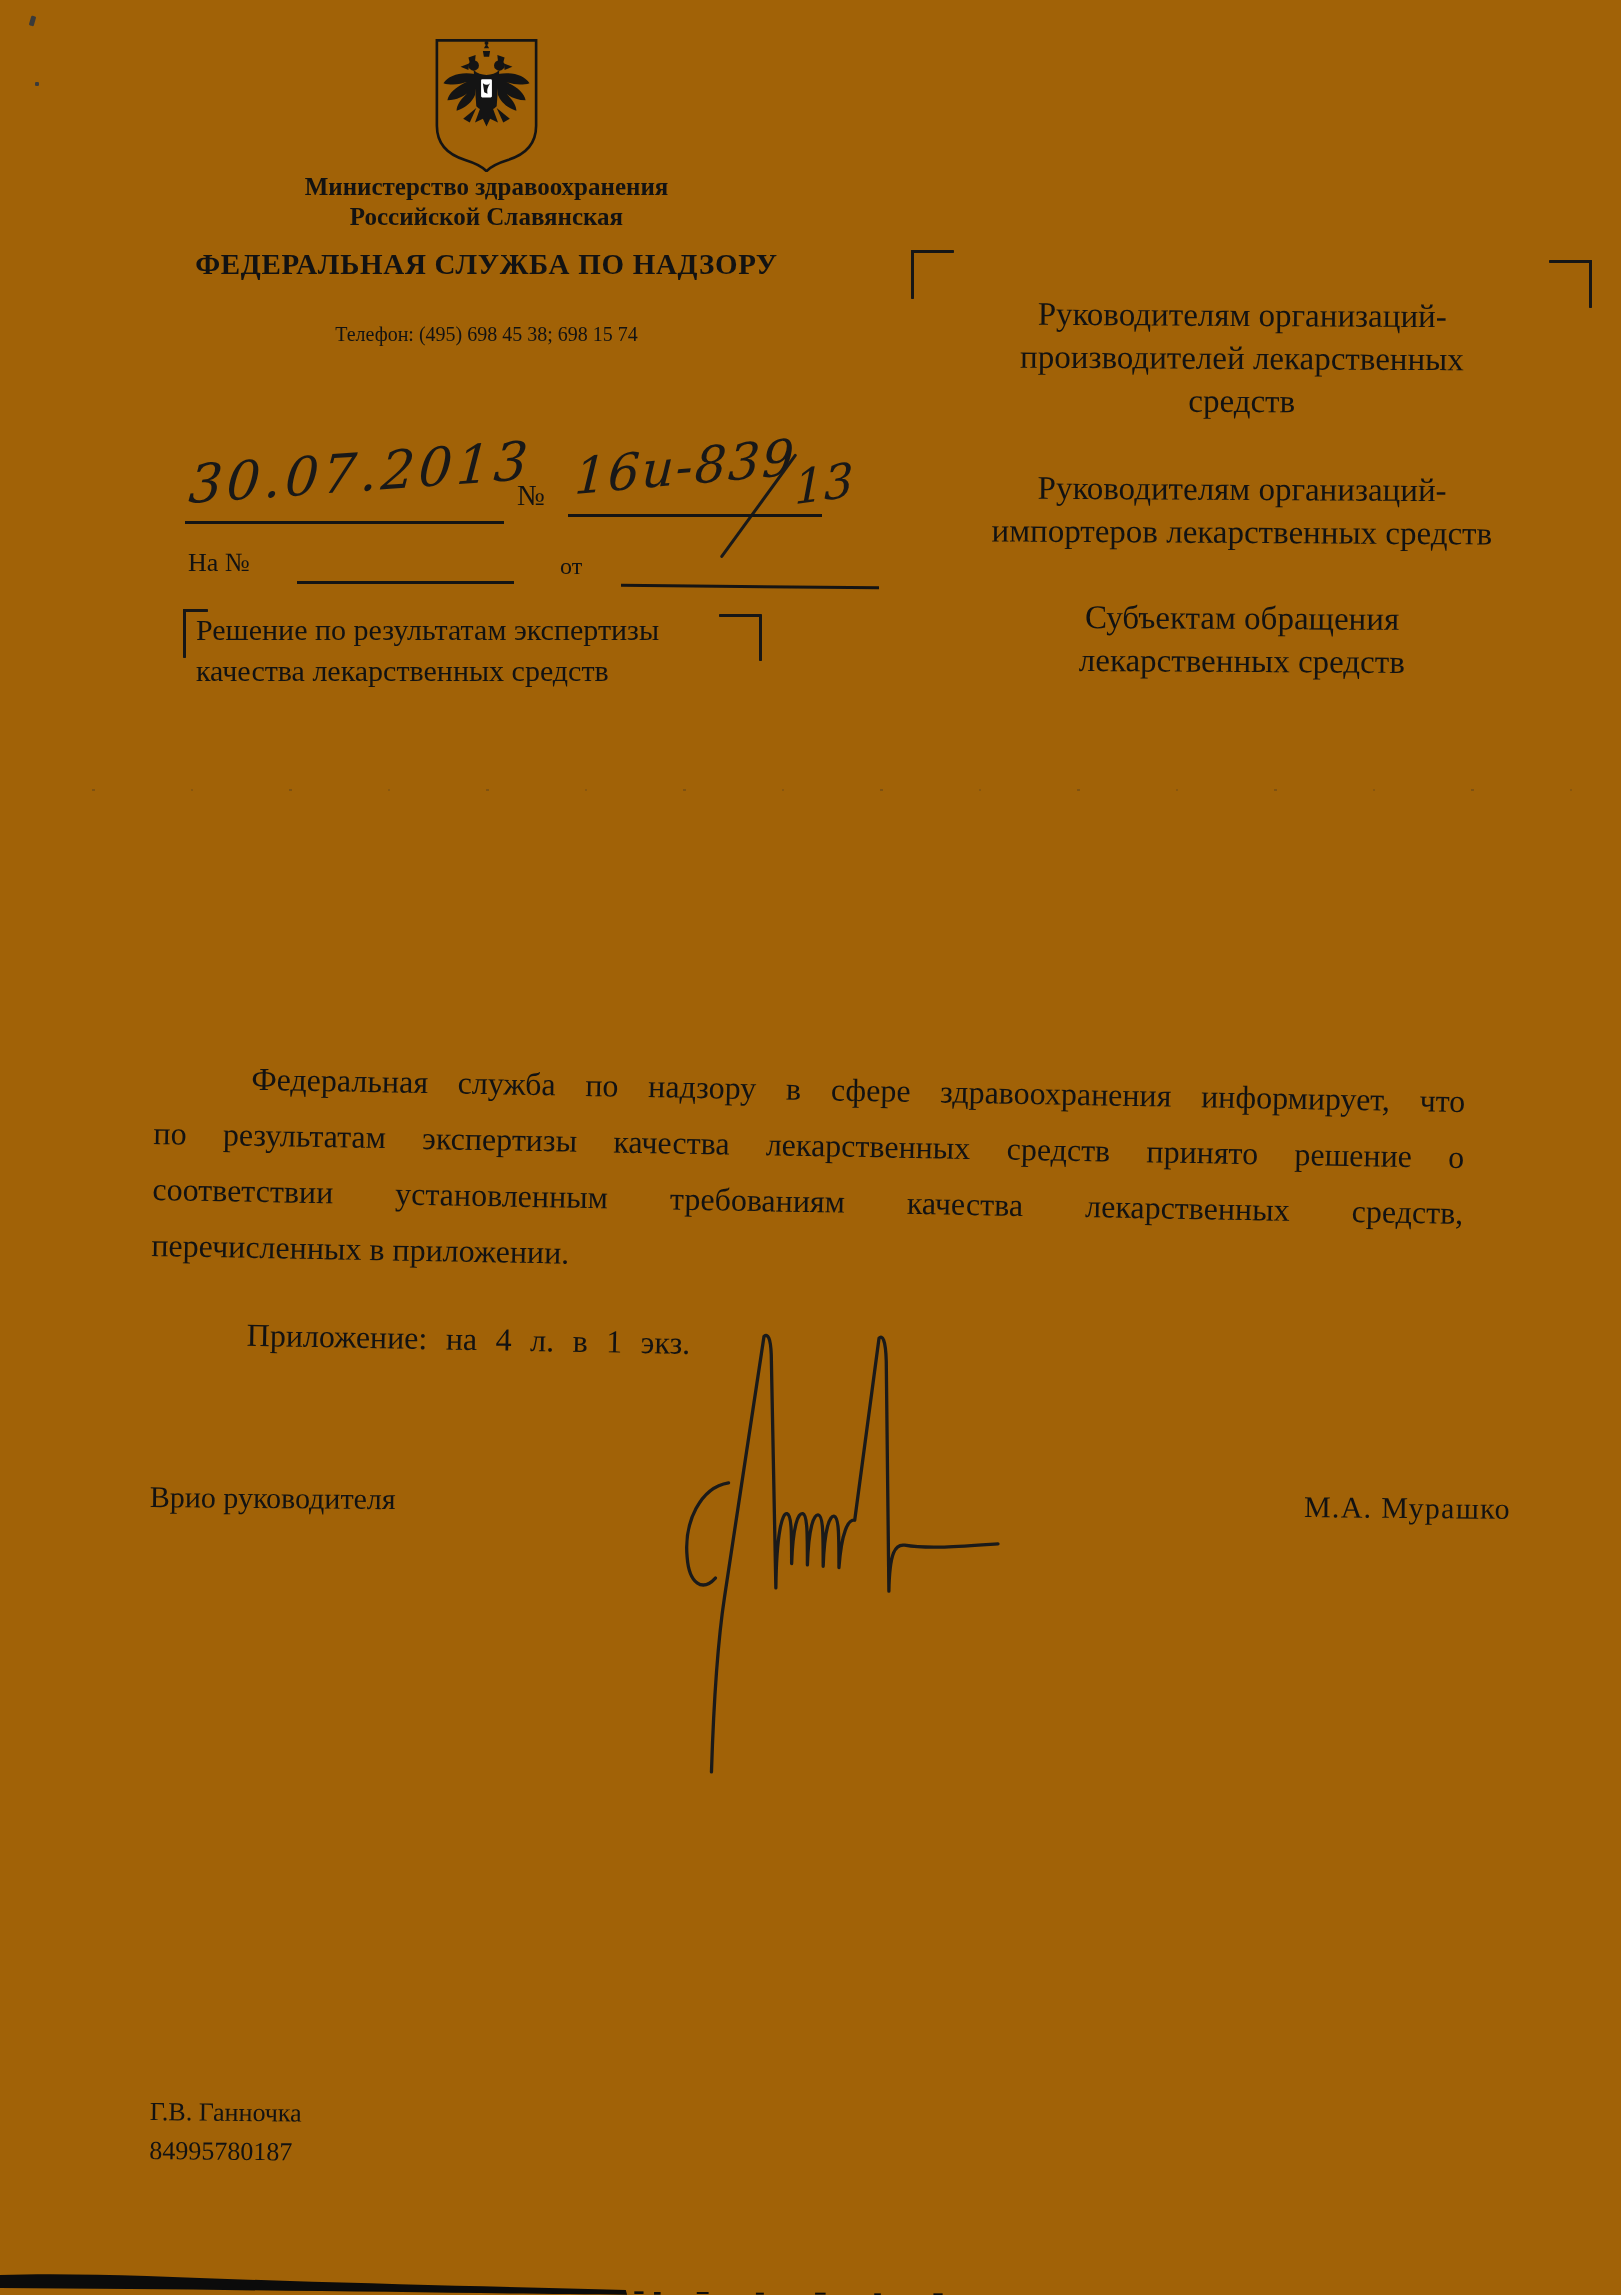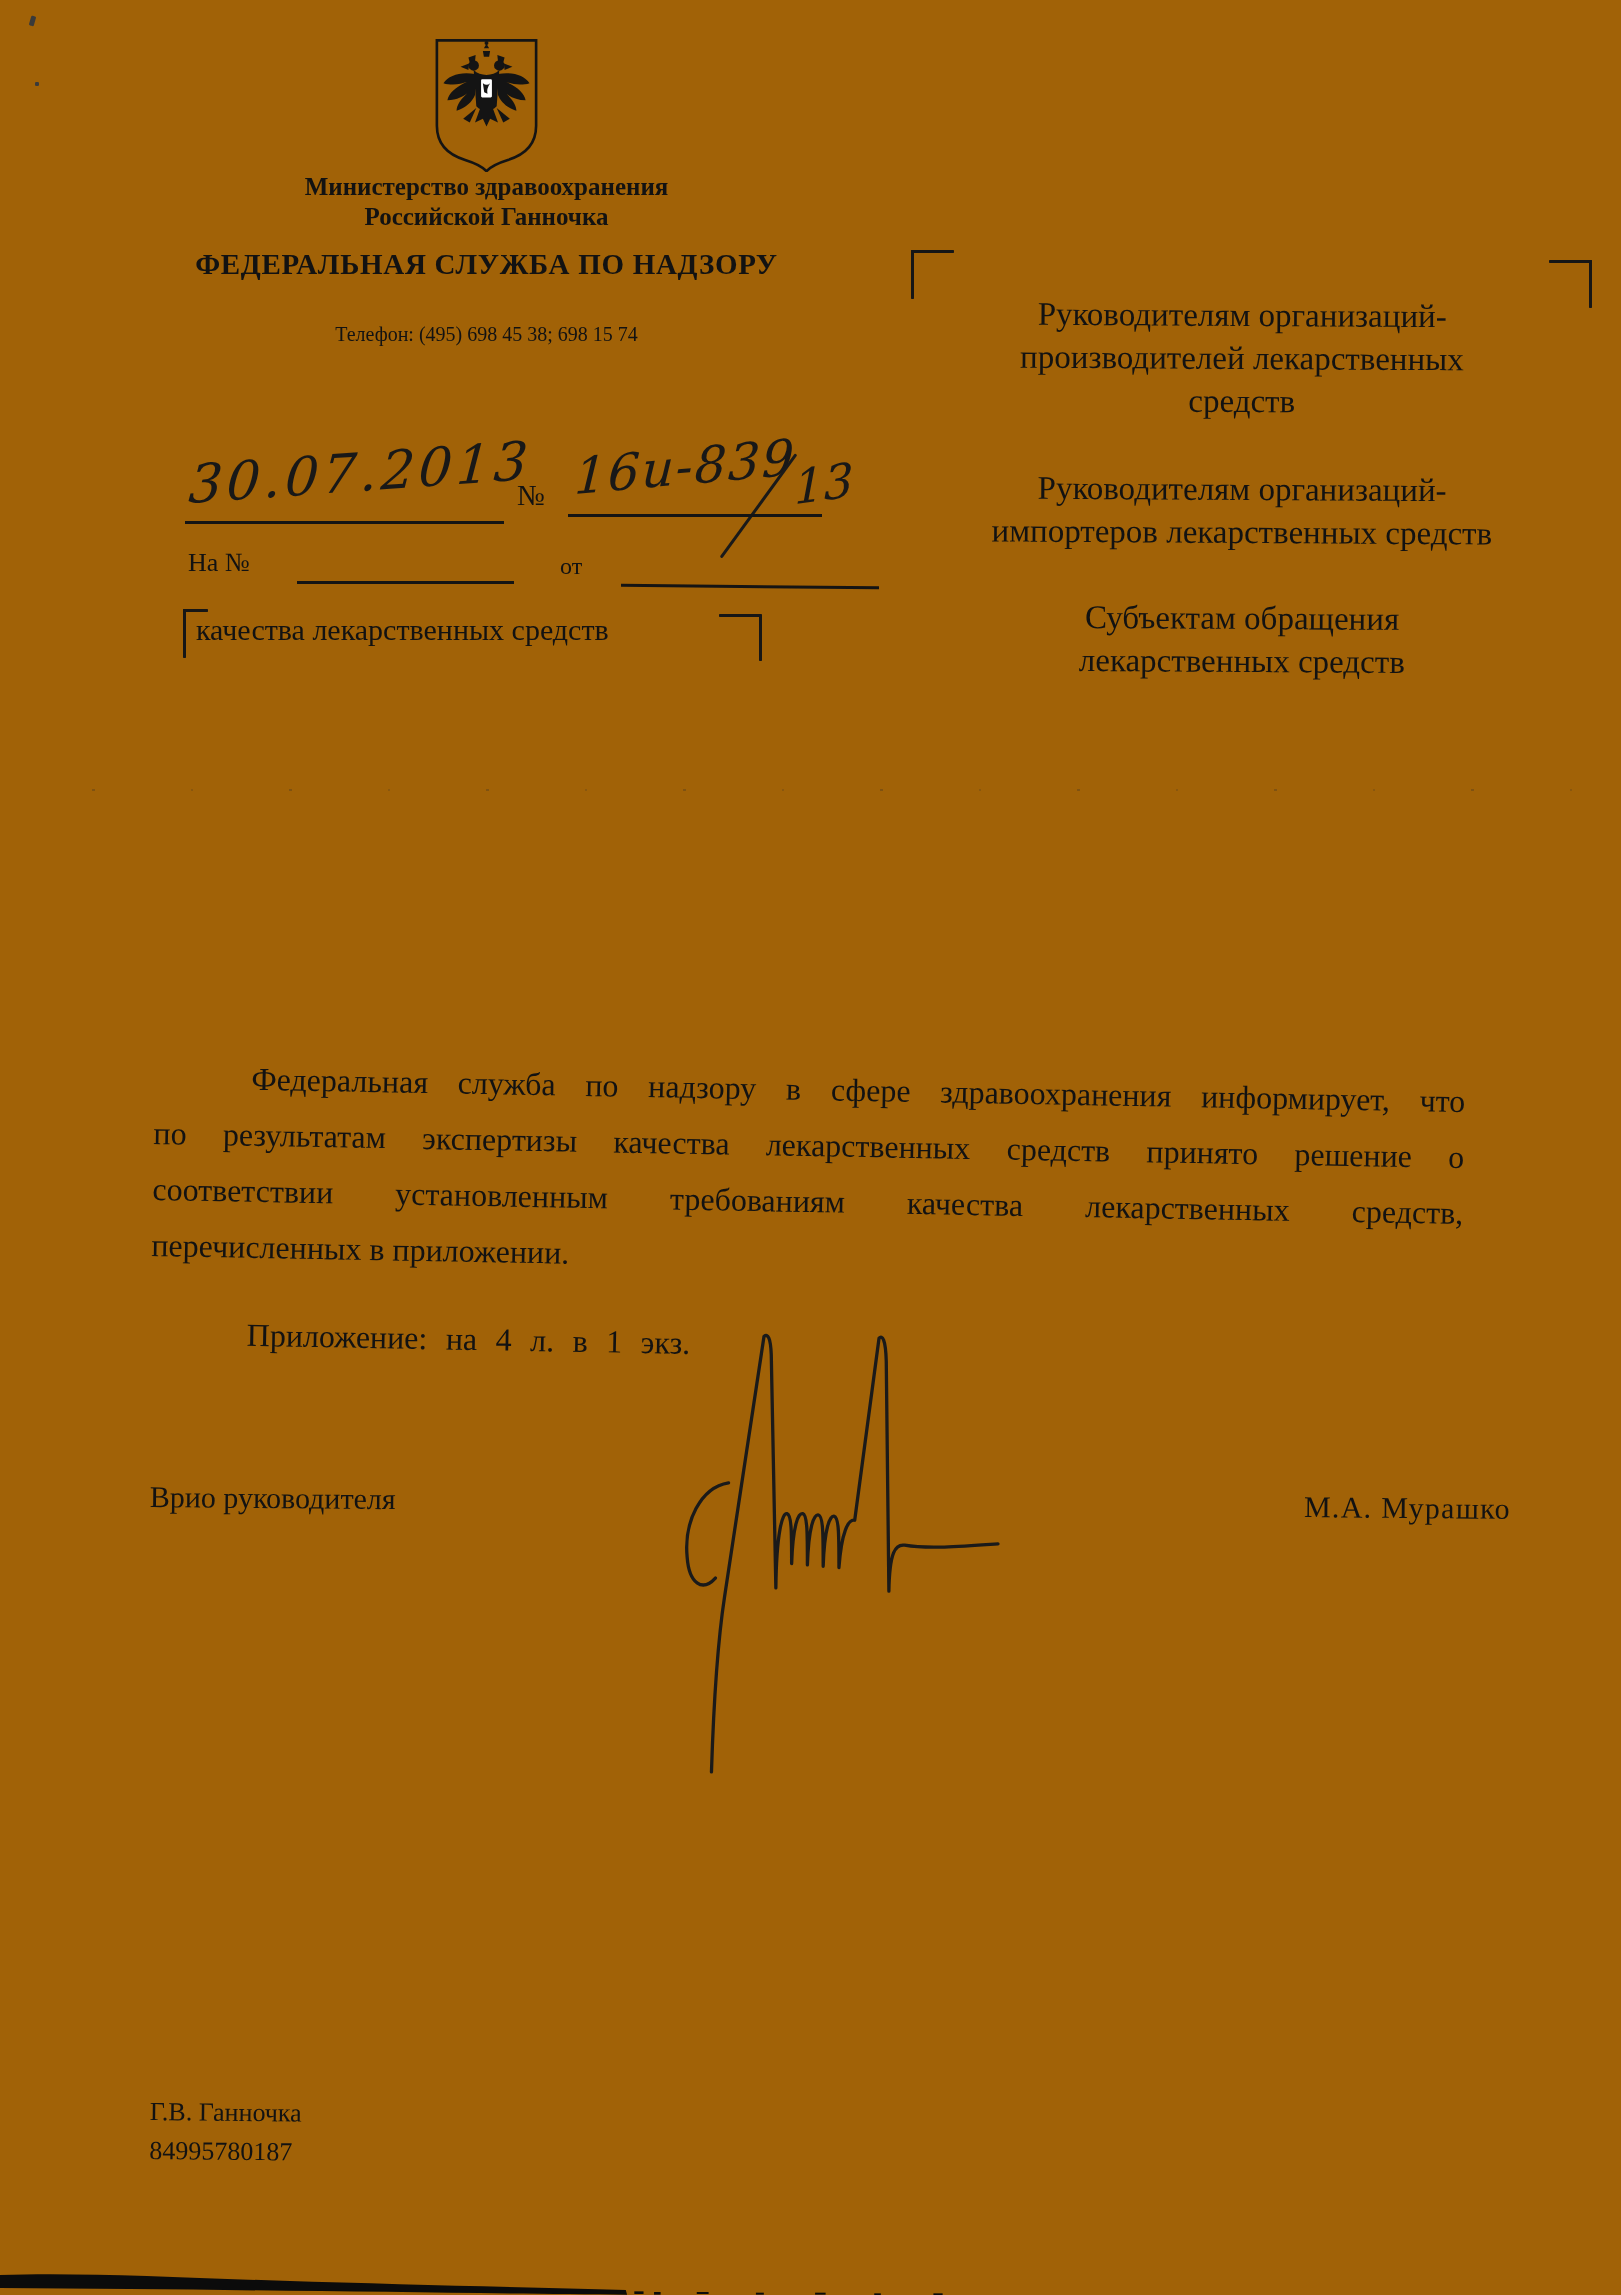--- a/index.html
+++ b/index.html
@@ -106,21 +106,21 @@
         <path d="M105,56 C127,52 145,58 153,70 C141,74 127,72 117,68 C135,76 145,86 147,96
                  C133,96 121,90 113,82 C127,94 133,104 133,112 C119,108 109,98 105,88 Z"></path>
         <path d="M72,108 L52,124 l10,6 z"></path>
         <path d="M103,108 L123,124 l-10,6 z"></path>
         <path d="M78,108 h19 l8,22 -12,-6 -5.5,12 -5.5,-12 -12,6 z"></path>
       </g>
       <rect x="78" y="63" width="19" height="30" rx="3" fill="#ffffff" stroke="#141414" stroke-width="2.5"></rect>
       <path d="M82,70 q6,5 11,0 q-6,9 -4,16 l-5,-2 z" fill="#141414"></path>
     </svg>
     <div class="ministry-line">Министерство здравоохранения</div>
-    <div class="ministry-line">Российской Ганночка</div>
+    <div class="ministry-line">Российской Славянская</div>
     <div class="service-block">
       <div class="service-line">ФЕДЕРАЛЬНАЯ СЛУЖБА ПО НАДЗОРУ</div>
     </div>
     <div class="addr-block">
       <div class="addr-line">Телефон: (495) 698 45 38; 698 15 74</div>
     </div>
   </div>
 
   <div class="abs hw hw-date nowrap">30.07.2013</div>
   <div class="rule rule-date"></div>
@@ -133,20 +133,21 @@
   <div class="abs reply-label nowrap">На №</div>
   <div class="rule rule-reply"></div>
   <div class="abs from-label nowrap">от</div>
   <div class="rule rule-from"></div>
 
   <div class="mark" style="left:183px; top:609px; width:25px; height:2.6px"></div>
   <div class="mark" style="left:183px; top:609px; width:2.6px; height:49px"></div>
   <div class="mark" style="left:719px; top:614px; width:42px; height:2.6px"></div>
   <div class="mark" style="left:759px; top:614px; width:2.6px; height:47px"></div>
   <div class="abs subject">
+    <div>Решение по результатам экспертизы</div>
     <div>качества лекарственных средств</div>
   </div>
 
   <div class="mark" style="left:911px; top:250px; width:43px; height:3.3px"></div>
   <div class="mark" style="left:911px; top:250px; width:3.3px; height:49px"></div>
   <div class="mark" style="left:1549px; top:260px; width:43px; height:3.3px"></div>
   <div class="mark" style="left:1589px; top:260px; width:3.3px; height:48px"></div>
 
   <div class="abs addressee addressee-b1">
     <div>Руководителям организаций-</div>

